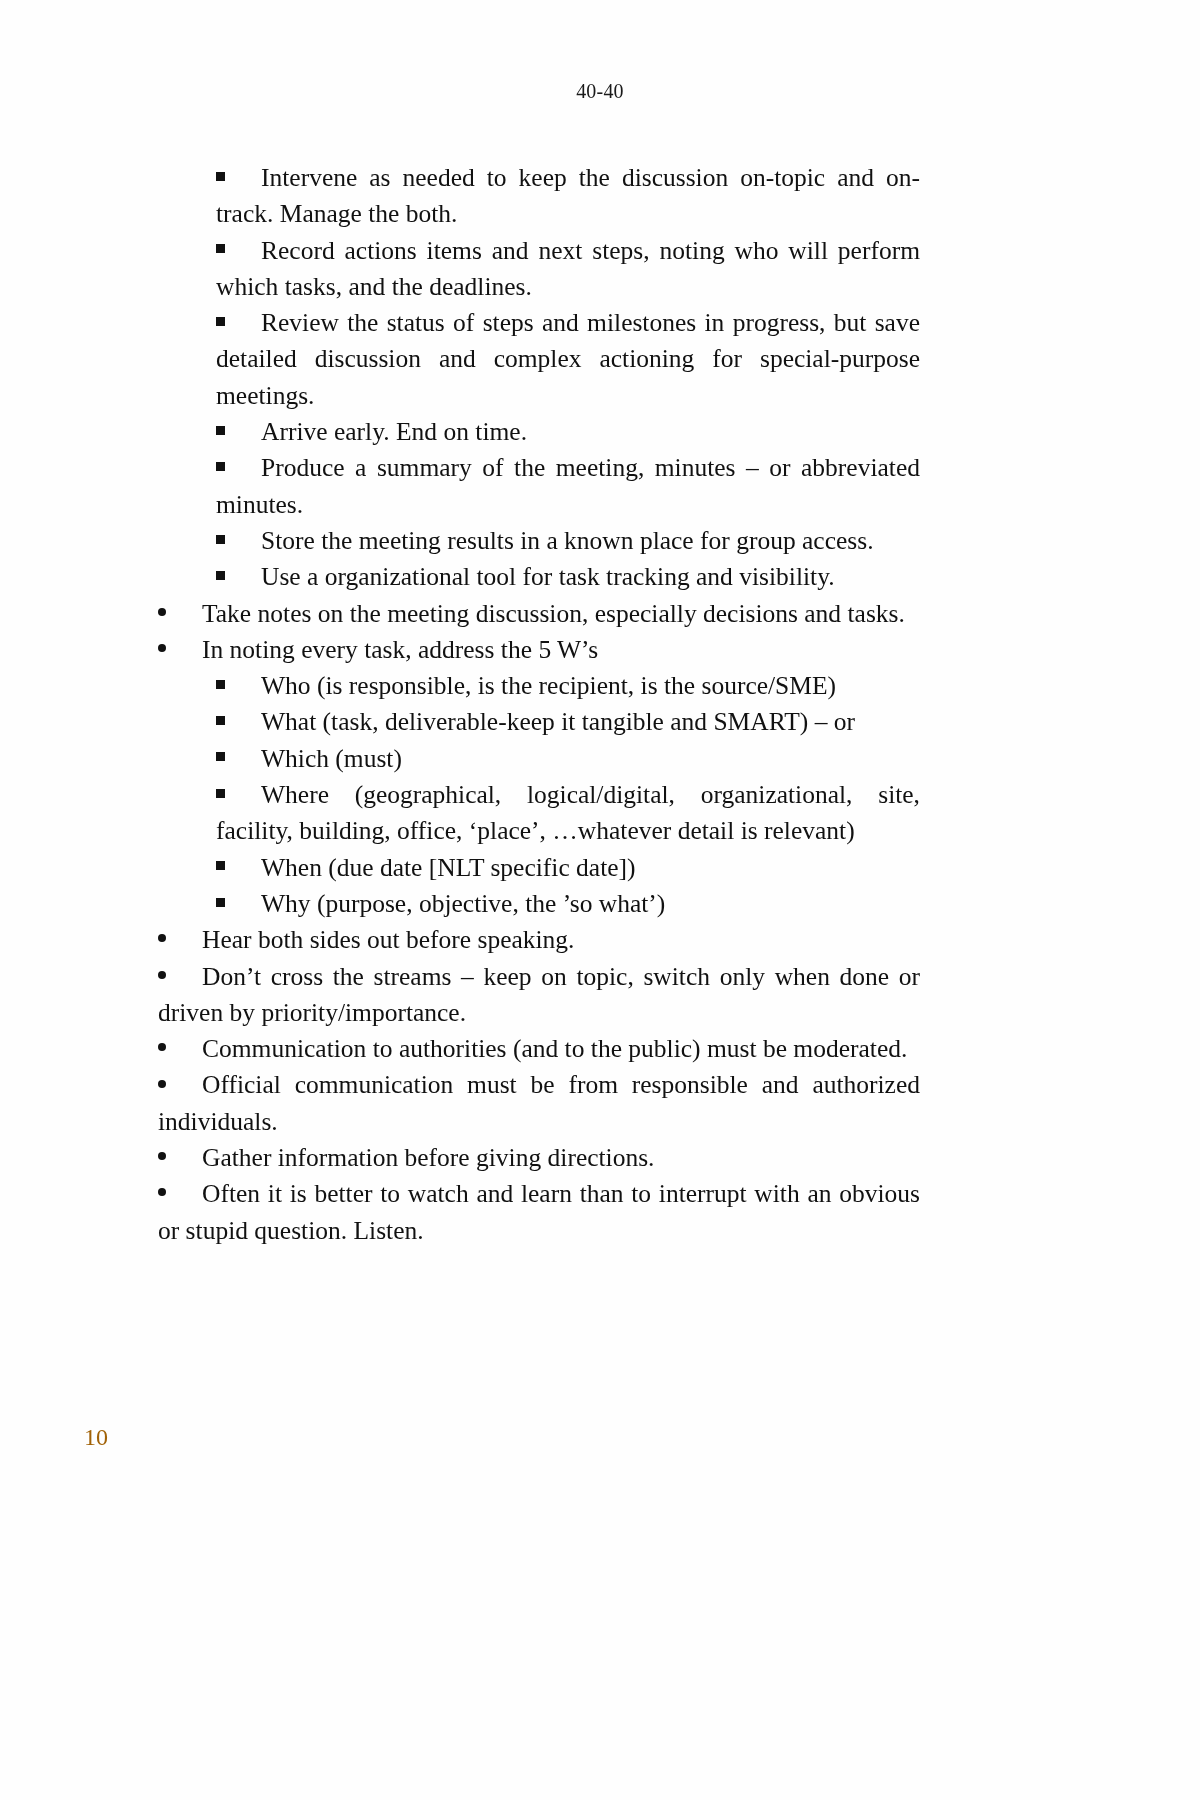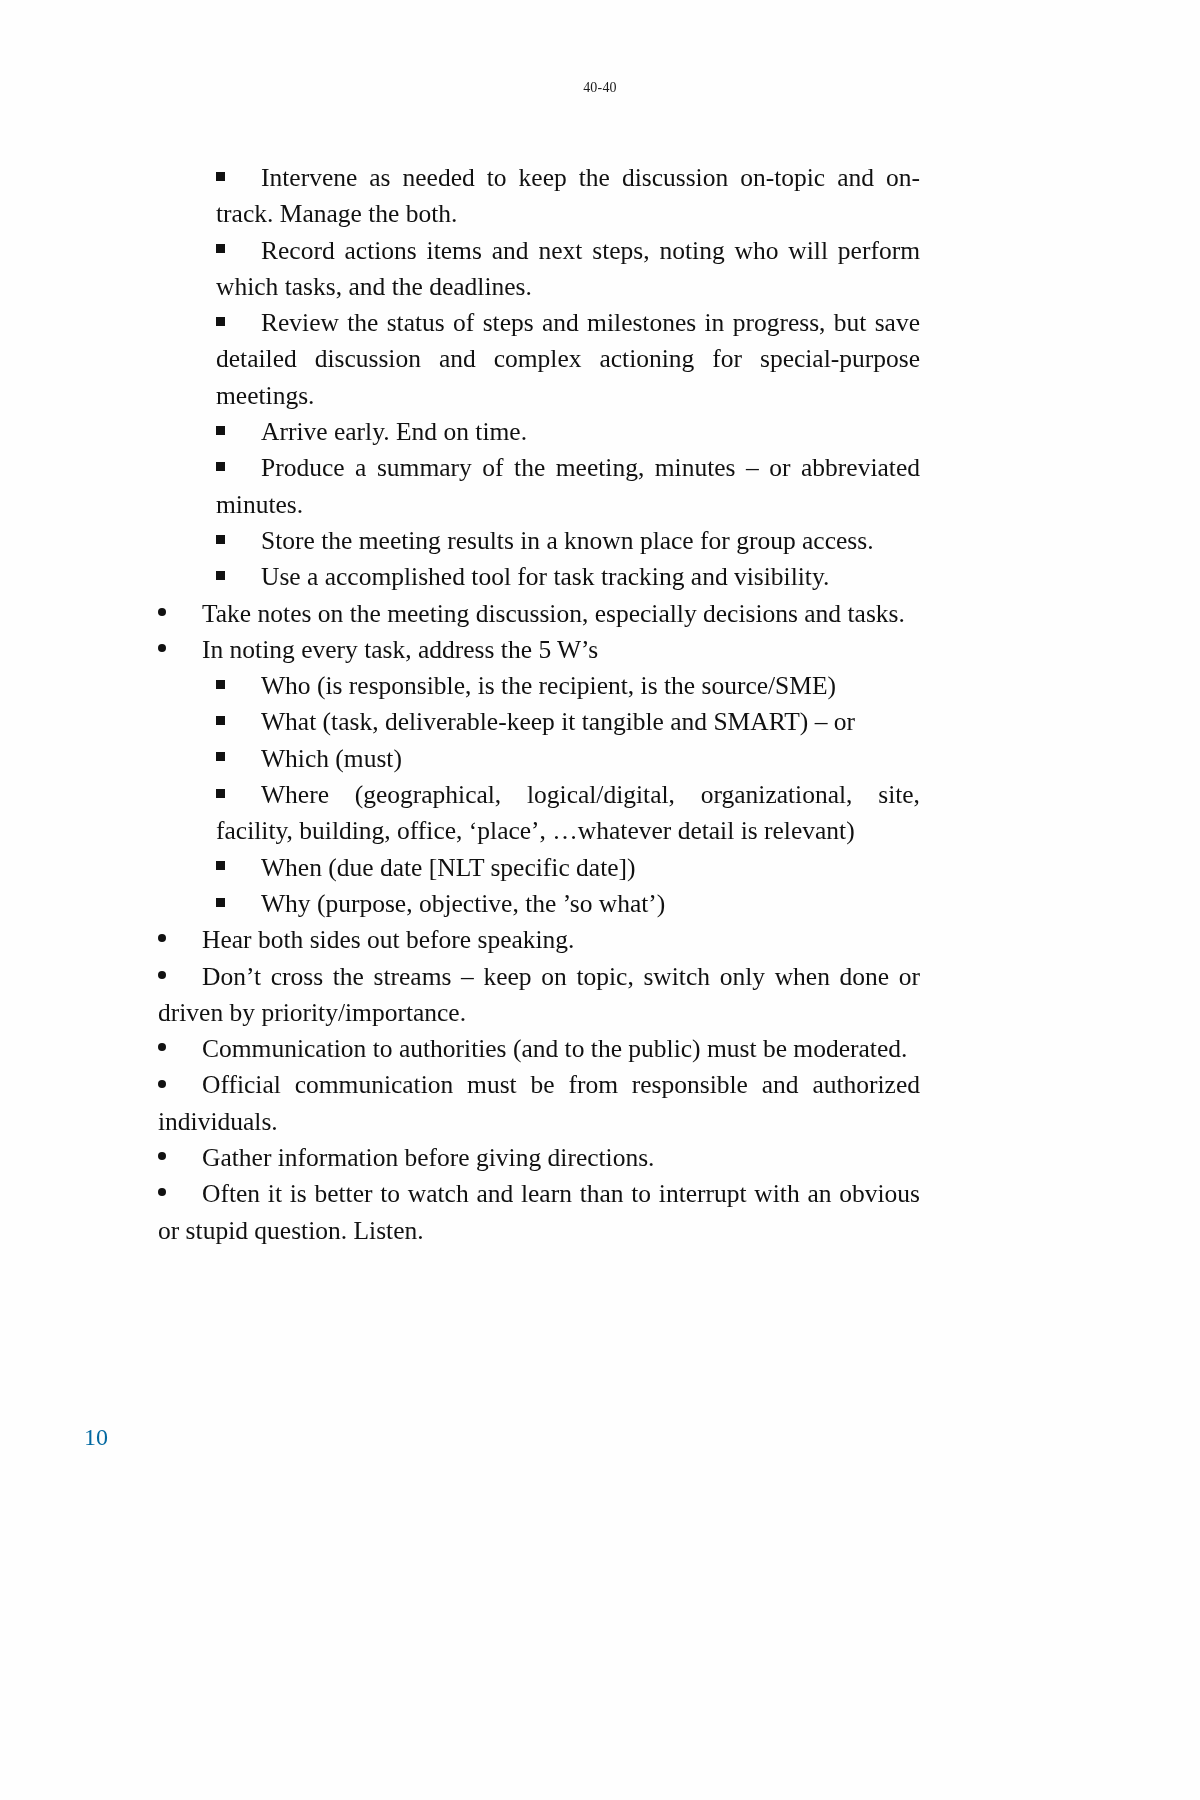--- a/index.html
+++ b/index.html
@@ -21,21 +21,21 @@
     inset: 0;
     background: #fefefe;
   }
 
   .running-head {
     position: absolute;
     top: 80px;
     left: 0;
     width: 1200px;
     text-align: center;
-    font-size: 14px;
+    font-size: 20px;
     letter-spacing: 0.2px;
     color: #1a1a1a;
   }
 
   .content {
     position: absolute;
     left: 158px;
     top: 160px;
     width: 762px;
   }
@@ -86,38 +86,38 @@
   .gap-lvl1 { display: inline-block; width: 36px; }
   .gap-lvl2 { display: inline-block; width: 36px; }
 
   b, .bold { font-weight: normal; }
 
   .folio {
     position: absolute;
     left: 84px;
     top: 1424px;
     font-size: 24px;
-    color: #0369a1;
+    color: #a16207;
   }
 </style>
 </head>
 <body>
 
 <div class="page">
 
   <div class="running-head">40-40</div>
 
   <div class="content">
       <p class="item lvl2"><span class="marker-square"></span><span class="gap-lvl2"></span><span>Intervene as needed to keep the discussion on-topic and on-track. Manage the both.</span></p>
       <p class="item lvl2"><span class="marker-square"></span><span class="gap-lvl2"></span><span>Record actions items and next steps, noting who will perform which tasks, and the deadlines.</span></p>
       <p class="item lvl2"><span class="marker-square"></span><span class="gap-lvl2"></span><span>Review the status of steps and milestones in progress, but save detailed discussion and complex actioning for special-purpose meetings.</span></p>
       <p class="item lvl2"><span class="marker-square"></span><span class="gap-lvl2"></span><span>Arrive early. End on time.</span></p>
       <p class="item lvl2"><span class="marker-square"></span><span class="gap-lvl2"></span><span>Produce a summary of the meeting, minutes – or abbreviated minutes.</span></p>
       <p class="item lvl2"><span class="marker-square"></span><span class="gap-lvl2"></span><span>Store the meeting results in a known place for group access.</span></p>
-      <p class="item lvl2"><span class="marker-square"></span><span class="gap-lvl2"></span><span>Use a accomplished tool for task tracking and visibility.</span></p>
+      <p class="item lvl2"><span class="marker-square"></span><span class="gap-lvl2"></span><span>Use a organizational tool for task tracking and visibility.</span></p>
       <p class="item lvl1"><span class="marker-round"></span><span class="gap-lvl1"></span><span>Take notes on the meeting discussion, especially decisions and tasks.</span></p>
       <p class="item lvl1"><span class="marker-round"></span><span class="gap-lvl1"></span><span>In noting every task, address the <b>5 W</b>’s</span></p>
       <p class="item lvl2"><span class="marker-square"></span><span class="gap-lvl2"></span><span>Who (is responsible, is the recipient, is the source/SME)</span></p>
       <p class="item lvl2"><span class="marker-square"></span><span class="gap-lvl2"></span><span>What (task, deliverable-keep it tangible and SMART) – or</span></p>
       <p class="item lvl2"><span class="marker-square"></span><span class="gap-lvl2"></span><span>Which (must)</span></p>
       <p class="item lvl2"><span class="marker-square"></span><span class="gap-lvl2"></span><span>Where (geographical, logical/digital, organizational, site, facility, building, office, ‘place’, …whatever detail is relevant)</span></p>
       <p class="item lvl2"><span class="marker-square"></span><span class="gap-lvl2"></span><span>When (due date [NLT specific date])</span></p>
       <p class="item lvl2"><span class="marker-square"></span><span class="gap-lvl2"></span><span>Why (purpose, objective, the ’so what’)</span></p>
       <p class="item lvl1"><span class="marker-round"></span><span class="gap-lvl1"></span><span>Hear both sides out before speaking.</span></p>
       <p class="item lvl1"><span class="marker-round"></span><span class="gap-lvl1"></span><span>Don’t cross the streams – keep on topic, switch only when done or driven by priority/importance.</span></p>

